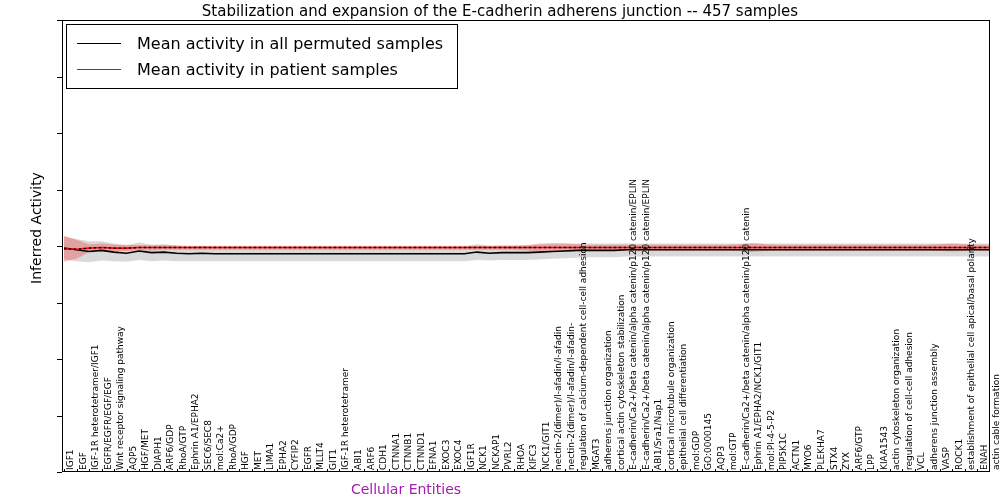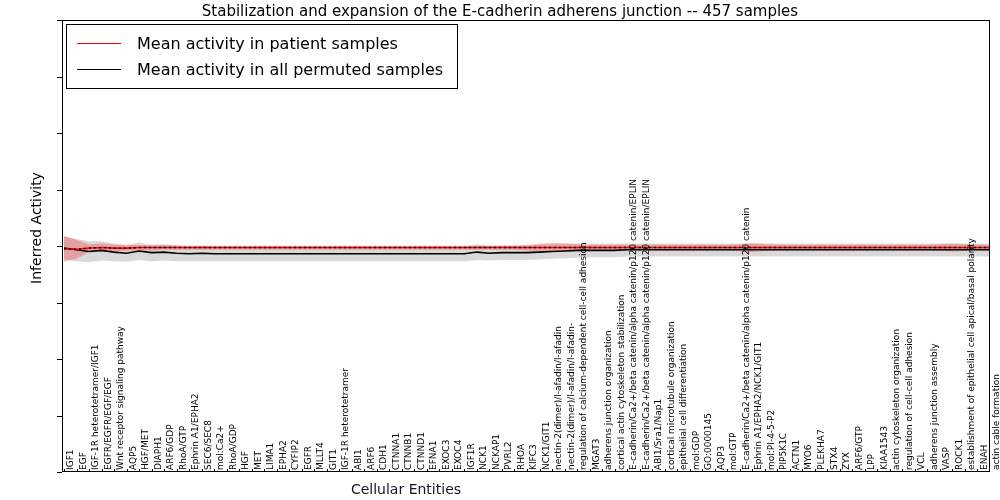--- a/index.html
+++ b/index.html
@@ -36,21 +36,21 @@
     width:452px;
     transform:rotate(-90deg);
     transform-origin:center center;
     text-align:center;
     font-size:14px;color:#000;
   }
 
   
   #xlabel{
     position:absolute;left:0;top:481px;width:812px;
-    text-align:center;font-size:14px;color:#0f172a;
+    text-align:center;font-size:14px;color:#a21caf;
   }
   .xtlabel{
     position:absolute;
     font-size:9px;
     line-height:9px;
     color:#000;
     white-space:nowrap;
     transform-origin:left top;
     transform:rotate(-90deg);
   }
@@ -251,23 +251,23 @@
       <div class="xtlabel" style="left: 929.632px; top: 470px;">adherens junction assembly</div>
       <div class="xtlabel" style="left: 942.146px; top: 470px;">VASP</div>
       <div class="xtlabel" style="left: 954.659px; top: 470px;">ROCK1</div>
       <div class="xtlabel" style="left: 967.173px; top: 470px;">establishment of epithelial cell apical/basal polarity</div>
       <div class="xtlabel" style="left: 979.686px; top: 470px;">ENAH</div>
       <div class="xtlabel" style="left: 992.2px; top: 470px;">actin cable formation</div>
     </div>
 
   <div id="legend">
       <div class="legrow">
+        <span class="legline"></span>
+        <span class="legtext">Mean activity in all permuted samples</span>
+      </div>
+      <div class="legrow">
         <span class="legline red"></span>
         <span class="legtext">Mean activity in patient samples</span>
       </div>
-      <div class="legrow">
-        <span class="legline"></span>
-        <span class="legtext">Mean activity in all permuted samples</span>
-      </div>
     </div>
 
   <div id="xlabel">Cellular Entities</div>
 </div>
 
 </body></html>

